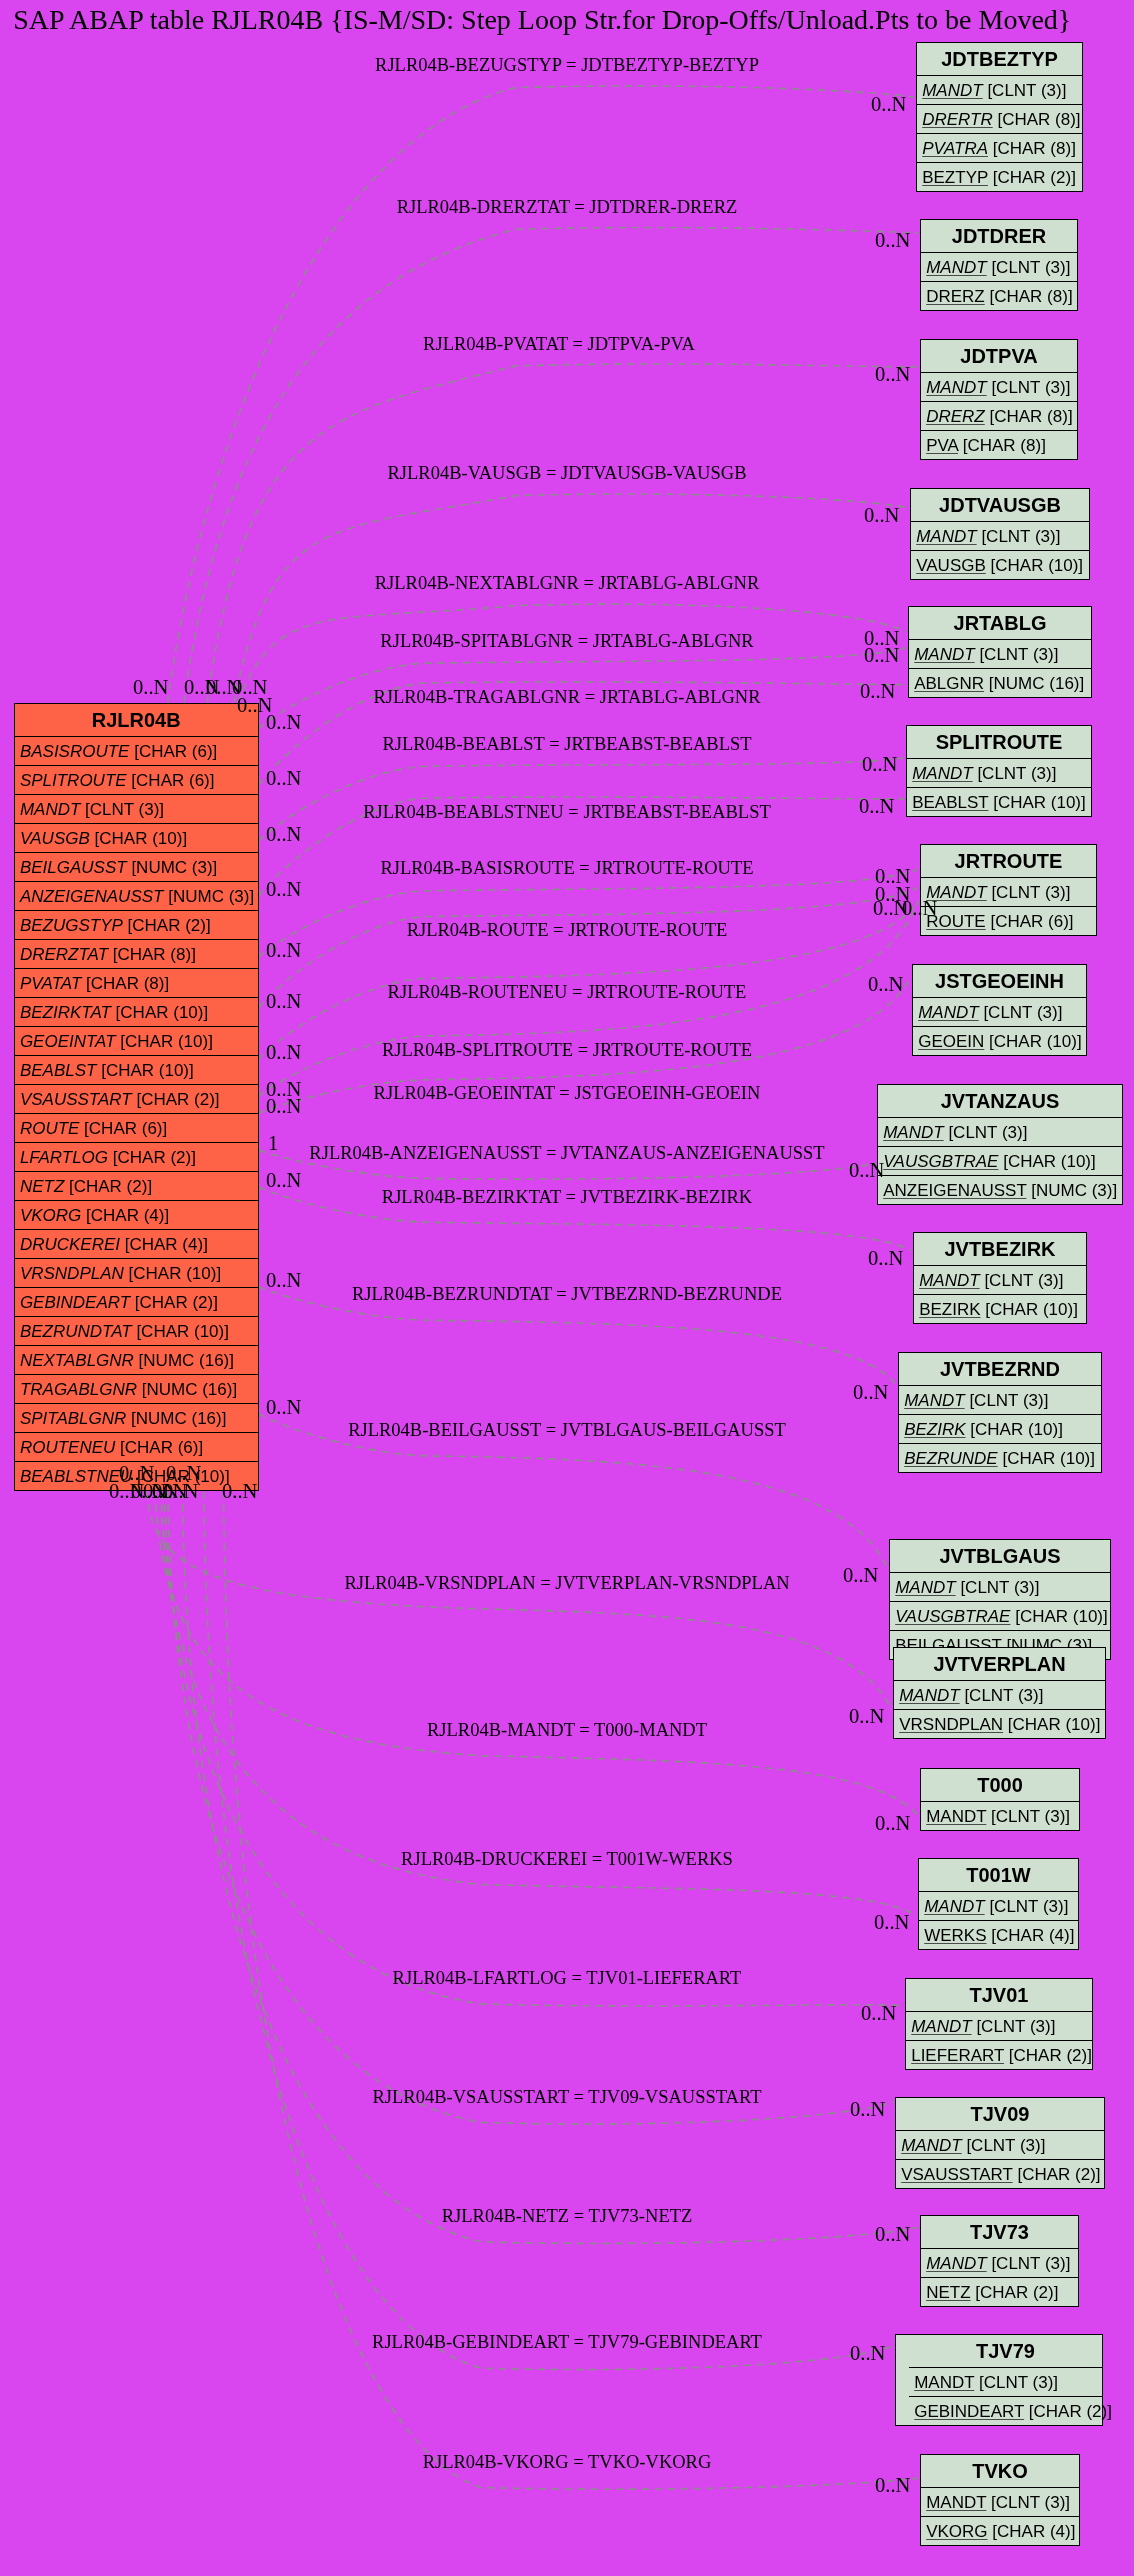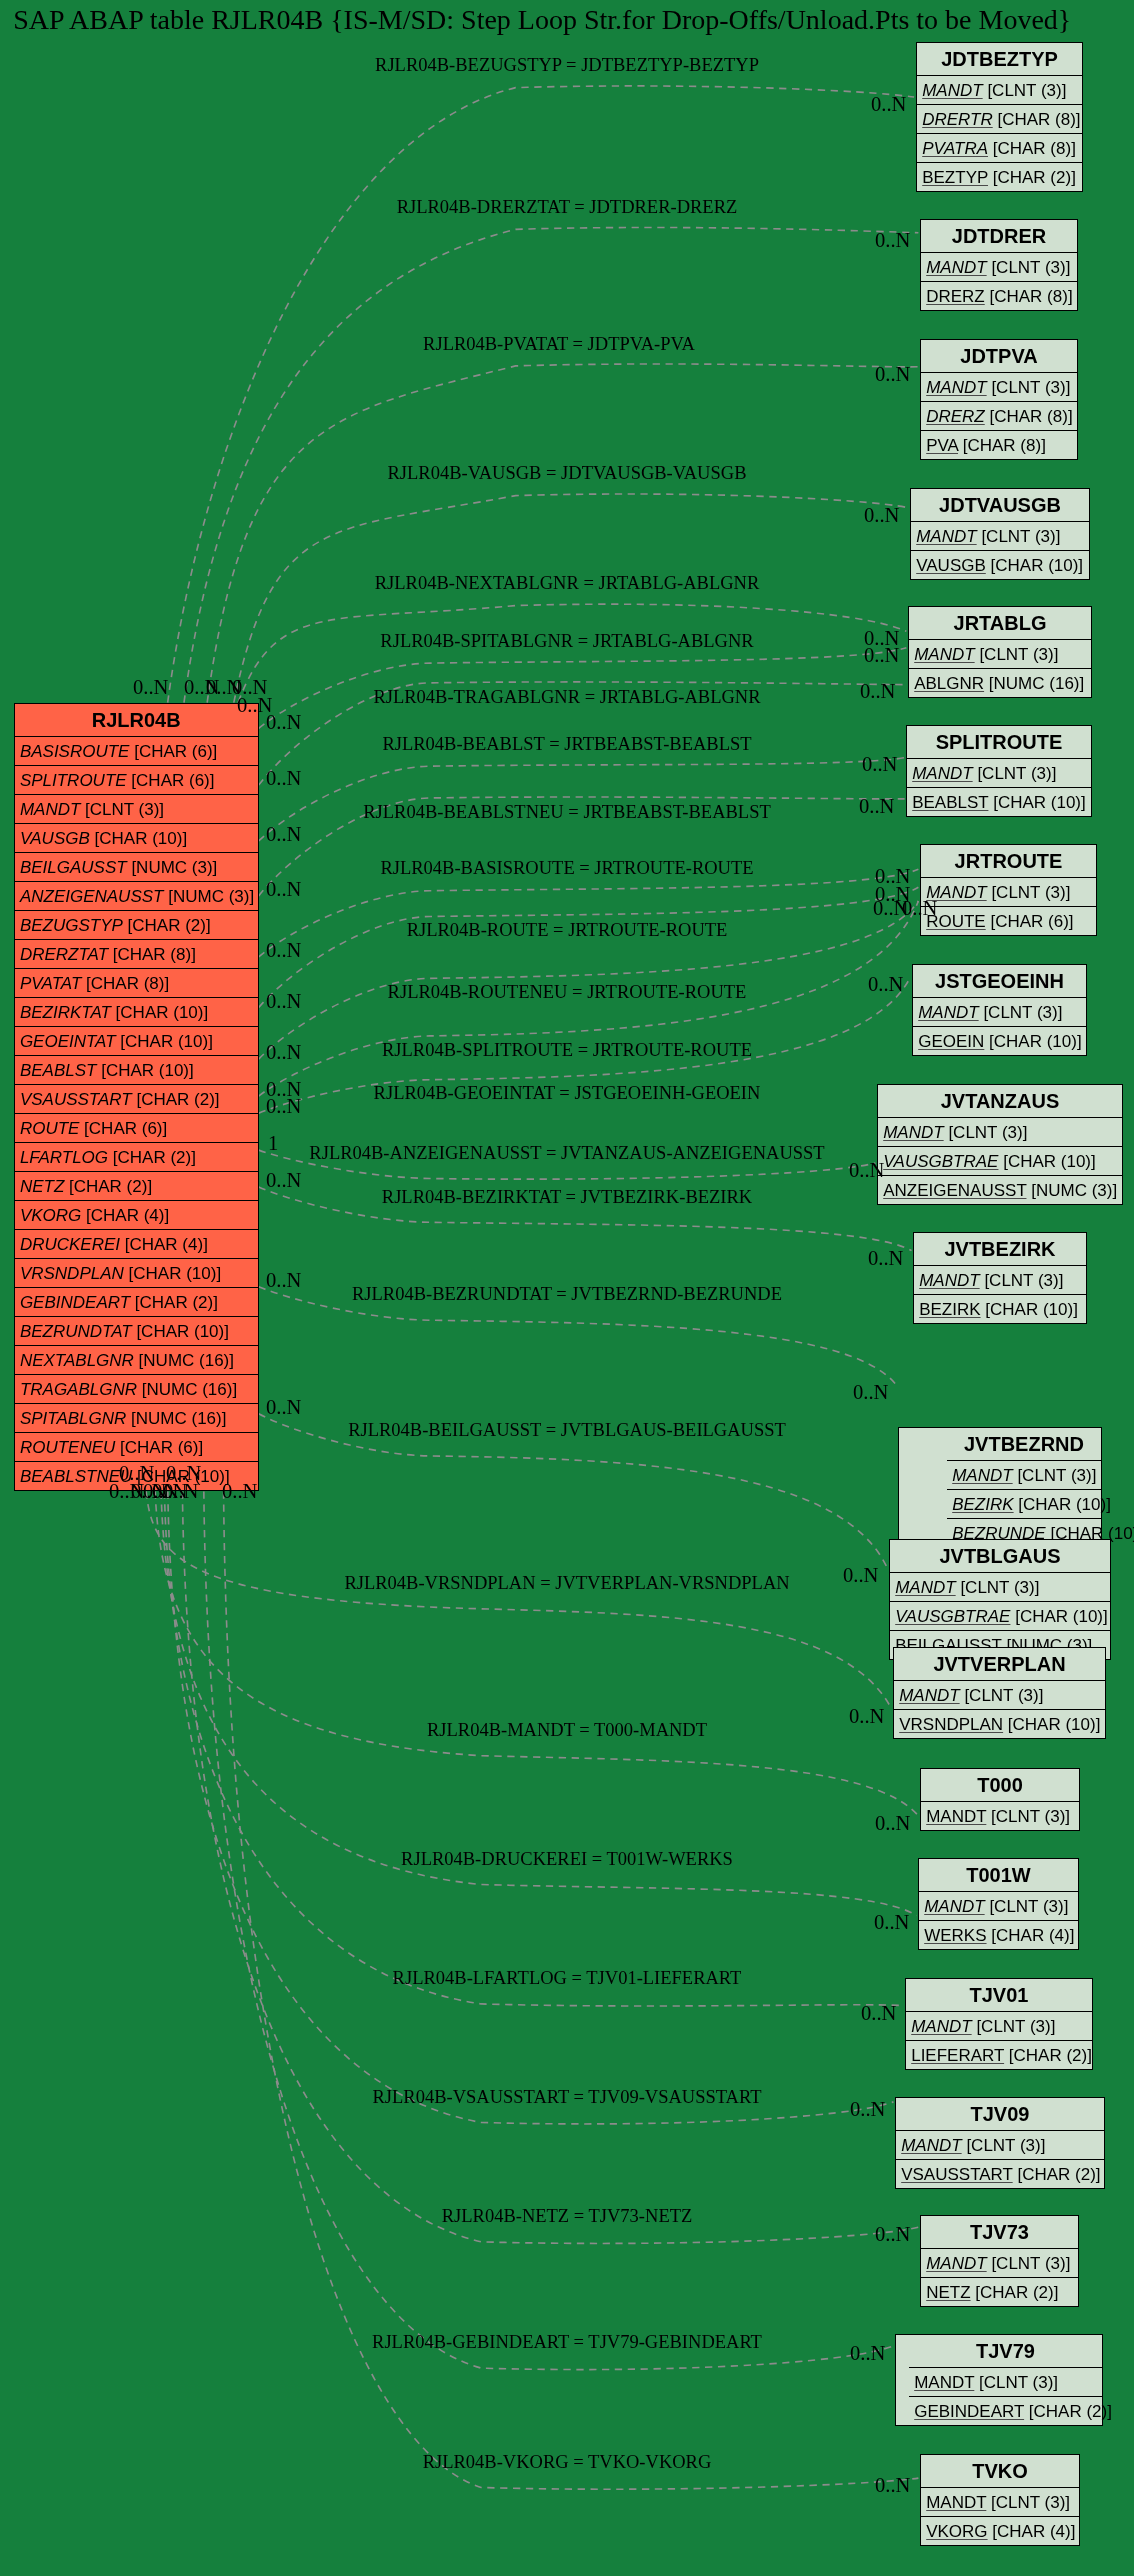--- a/index.html
+++ b/index.html
@@ -1,17 +1,17 @@
 <!DOCTYPE html>
 <html style="font-size:13.7px"><head>
 <meta charset="utf-8">
 <title>SAP ABAP table RJLR04B</title>
 <style>
   html,body{margin:0;padding:0;background:#fff;}
-  #page{position:relative;width:1135px;height:2576px;background:#15803d;overflow:hidden;
+  #page{position:relative;width:1135px;height:2576px;background:#d946ef;overflow:hidden;
         -webkit-font-smoothing:antialiased;}
   #diagram-title{opacity:0.999;position:absolute;left:13.3px;top:3.4px;font-family:"Liberation Serif",serif;
         font-size:28px;color:#000;white-space:nowrap;line-height:33px;}
   .erd-table{position:absolute;border:0.9px solid #000;box-sizing:border-box;
         font-family:"Liberation Sans",sans-serif;}
   .erd-table .thead,.erd-table .trow span{opacity:0.999;}
   .erd-table .thead{font-weight:bold;text-align:center;height:32px;line-height:32px;
         font-size:20px;box-sizing:border-box;}
   .erd-table .trow{height:29px;line-height:29px;font-size:17px;border-top:0.9px solid #000;
         padding-left:5.2px;box-sizing:border-box;white-space:nowrap;}
@@ -137,21 +137,21 @@
       <div class="thead">JVTANZAUS</div>
       <div class="trow"><span class="fname it">MANDT</span> <span class="ftype">[CLNT (3)]</span></div>
       <div class="trow"><span class="fname it">VAUSGBTRAE</span> <span class="ftype">[CHAR (10)]</span></div>
       <div class="trow"><span class="fname">ANZEIGENAUSST</span> <span class="ftype">[NUMC (3)]</span></div>
     </div>
   <div class="erd-table rel-table" style="left:913px;top:1232px;width:174px;">
       <div class="thead">JVTBEZIRK</div>
       <div class="trow"><span class="fname it">MANDT</span> <span class="ftype">[CLNT (3)]</span></div>
       <div class="trow"><span class="fname">BEZIRK</span> <span class="ftype">[CHAR (10)]</span></div>
     </div>
-  <div class="erd-table rel-table" style="left:898px;top:1427px;width:204px;padding-left:48px;">
+  <div class="erd-table rel-table" style="left:898px;top:1352px;width:204px;">
       <div class="thead">JVTBEZRND</div>
       <div class="trow"><span class="fname it">MANDT</span> <span class="ftype">[CLNT (3)]</span></div>
       <div class="trow"><span class="fname it">BEZIRK</span> <span class="ftype">[CHAR (10)]</span></div>
       <div class="trow"><span class="fname it">BEZRUNDE</span> <span class="ftype">[CHAR (10)]</span></div>
     </div>
   <div class="erd-table rel-table" style="left:889px;top:1500px;width:222px;margin-top:39px;">
       <div class="thead">JVTBLGAUS</div>
       <div class="trow"><span class="fname it">MANDT</span> <span class="ftype">[CLNT (3)]</span></div>
       <div class="trow"><span class="fname it">VAUSGBTRAE</span> <span class="ftype">[CHAR (10)]</span></div>
       <div class="trow"><span class="fname">BEILGAUSST</span> <span class="ftype">[NUMC (3)]</span></div>

